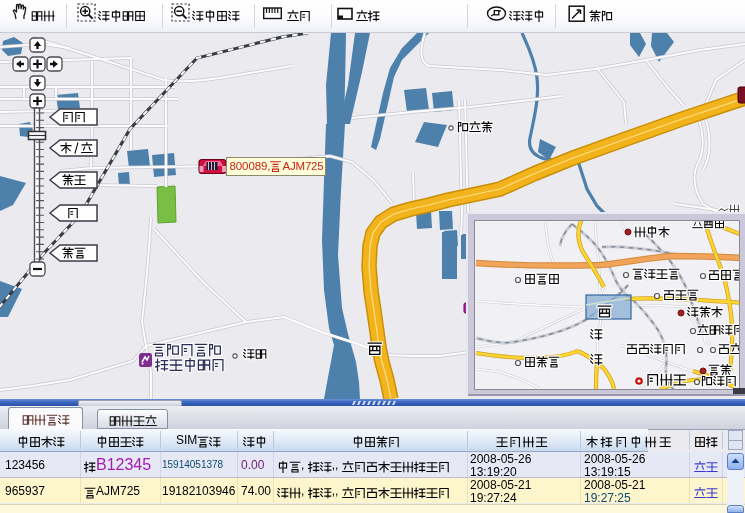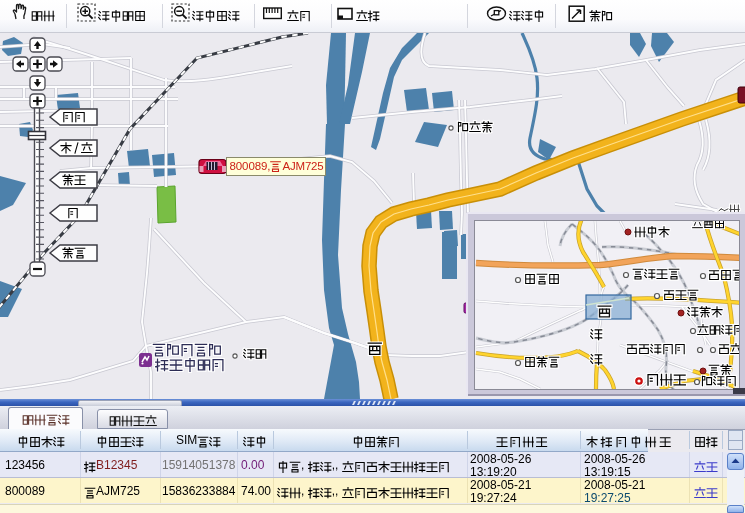--- a/index.html
+++ b/index.html
@@ -450,22 +450,22 @@
     <div class="abs" style="left:160px;top:0;width:1px;height:25px;background:#cfd4e8"></div>
     <div class="abs" style="left:237px;top:0;width:1px;height:25px;background:#cfd4e8"></div>
     <div class="abs" style="left:273px;top:0;width:1px;height:25px;background:#cfd4e8"></div>
     <div class="abs" style="left:467px;top:0;width:1px;height:25px;background:#cfd4e8"></div>
     <div class="abs" style="left:580px;top:0;width:1px;height:25px;background:#cfd4e8"></div>
     <div class="abs" style="left:689px;top:0;width:1px;height:25px;background:#cfd4e8"></div>
     <div class="abs" style="left:722px;top:0;width:1px;height:25px;background:#cfd4e8"></div>
     <div class="abs" style="left:5px;top:7px;font-size:12px;color:#000;line-height:12px;white-space:nowrap">123456</div>
     <div class="abs" style="left:84px;top:7px"><svg width="12.0" height="12" viewBox="0 0 12.0 12" style="vertical-align:0px">
         <path d="M2.16,0.96L2.16,11.04M0.6,3.6L3.96,3.6M0.6,7.44L3.6,6.72M5.4,2.16L10.8,2.16M5.4,5.76L10.8,5.76M8.16,2.16L8.16,10.8M5.4,9.36L10.8,9.36" stroke="#000" stroke-width="1.0909090909090908" fill="none" stroke-linecap="square"></path>
-      </svg><span style="font-size:12px;color:#7f1d1d;line-height:12px;white-space:nowrap;vertical-align:top">B12345</span></div>
-    <div class="abs" style="left:162px;top:7px;font-size:12px;color:#737373;line-height:12px;white-space:nowrap">15914051378</div>
+      </svg><span style="font-size:16px;color:#a21caf;line-height:12px;white-space:nowrap;vertical-align:top">B12345</span></div>
+    <div class="abs" style="left:162px;top:7px;font-size:10px;color:#0c4a6e;line-height:12px;white-space:nowrap">15914051378</div>
     <div class="abs" style="left:241px;top:7px;font-size:12px;color:#701a75;line-height:12px;white-space:nowrap">0.00</div>
     <div class="abs" style="left:277px;top:7px"><svg width="24.0" height="12" viewBox="0 0 24.0 12" style="vertical-align:0px">
         <path d="M2.4,2.16L9.6,2.16M2.4,2.16L2.4,6.96M9.6,2.16L9.6,6.96M2.4,6.96L9.6,6.96M6.0,0.6L6.0,11.4M13.2,1.2L22.8,1.2M15.6,3.84L20.4,3.84M15.6,6.24L20.4,6.24M15.0,8.64L21.0,8.64M15.0,8.64L15.0,11.04M21.0,8.64L21.0,11.04M15.0,11.04L21.0,11.04" stroke="#000" stroke-width="1.0909090909090908" fill="none" stroke-linecap="square"></path>
       </svg><span style="font-size:12px;color:#000;line-height:12px;white-space:nowrap;vertical-align:top">, </span><svg width="24.0" height="12" viewBox="0 0 24.0 12" style="vertical-align:0px">
         <path d="M2.16,0.96L2.16,11.04M0.6,3.6L3.96,3.6M0.6,7.44L3.6,6.72M5.4,2.16L10.8,2.16M5.4,5.76L10.8,5.76M8.16,2.16L8.16,10.8M5.4,9.36L10.8,9.36M13.2,1.44L14.4,2.64M12.84,4.56L14.04,5.76M12.6,7.44L14.4,9.6M16.8,1.68L22.8,1.68M16.8,5.28L22.8,5.28M19.92,1.68L19.92,10.8M16.8,9.12L22.8,9.12" stroke="#000" stroke-width="1.0909090909090908" fill="none" stroke-linecap="square"></path>
       </svg><span style="font-size:12px;color:#000;line-height:12px;white-space:nowrap;vertical-align:top">,, </span><svg width="108.0" height="12" viewBox="0 0 108.0 12" style="vertical-align:0px">
         <path d="M6.0,0.6L6.0,2.16M1.2,2.88L10.8,2.88M3.84,5.04L2.64,7.92M8.16,5.04L9.36,7.92M0.72,10.56L11.28,10.56M13.8,1.44L13.8,10.8M13.8,1.44L22.2,1.44M22.2,1.44L22.2,10.8M15.84,4.8L17.52,4.8M15.84,7.2L17.52,7.2M25.44,1.8L34.56,1.8M30.0,1.8L30.0,5.4M25.68,5.4L34.32,5.4M25.68,5.4L25.68,10.56M34.32,5.4L34.32,10.56M25.68,10.56L34.32,10.56M36.96,3.6L47.04,3.6M42.0,0.72L42.0,11.04M42.0,4.56L37.92,8.64M42.0,4.56L46.08,8.64M49.2,1.8L58.8,1.8M49.2,6.0L58.8,6.0M48.96,10.56L59.04,10.56M54.0,1.8L54.0,10.56M61.8,1.2L61.8,10.8M66.0,1.2L66.0,10.8M70.2,1.2L70.2,10.8M60.96,6.0L71.04,6.0M74.16,0.96L74.16,11.04M72.6,3.6L75.96,3.6M72.6,7.44L75.6,6.72M77.4,2.16L82.8,2.16M77.4,5.76L82.8,5.76M80.16,2.16L80.16,10.8M77.4,9.36L82.8,9.36M85.2,1.8L94.8,1.8M85.2,6.0L94.8,6.0M84.96,10.56L95.04,10.56M90.0,1.8L90.0,10.56M97.8,1.44L97.8,10.8M97.8,1.44L106.2,1.44M106.2,1.44L106.2,10.8M99.84,4.8L101.52,4.8M99.84,7.2L101.52,7.2" stroke="#000" stroke-width="1.0909090909090908" fill="none" stroke-linecap="square"></path>
       </svg></div>
     <div class="abs" style="left:470px;top:1px;font-size:12px;color:#000;line-height:12px;white-space:nowrap">2008-05-26</div>
     <div class="abs" style="left:470px;top:14px;font-size:12px;color:#000;line-height:12px;white-space:nowrap">13:19:20</div>
@@ -478,25 +478,25 @@
 <div class="abs" style="left:0;top:477px;width:745px;height:1px;background:#b8bdd4"></div>
 <div class="abs" style="left:0;top:478px;width:745px;height:25px;background:#fdf5cb">
     <div class="abs" style="left:80px;top:0;width:1px;height:25px;background:#ece2b4"></div>
     <div class="abs" style="left:160px;top:0;width:1px;height:25px;background:#ece2b4"></div>
     <div class="abs" style="left:237px;top:0;width:1px;height:25px;background:#ece2b4"></div>
     <div class="abs" style="left:273px;top:0;width:1px;height:25px;background:#ece2b4"></div>
     <div class="abs" style="left:467px;top:0;width:1px;height:25px;background:#ece2b4"></div>
     <div class="abs" style="left:580px;top:0;width:1px;height:25px;background:#ece2b4"></div>
     <div class="abs" style="left:689px;top:0;width:1px;height:25px;background:#ece2b4"></div>
     <div class="abs" style="left:722px;top:0;width:1px;height:25px;background:#ece2b4"></div>
-    <div class="abs" style="left:5px;top:7px;font-size:12px;color:#000;line-height:12px;white-space:nowrap">800089</div>
+    <div class="abs" style="left:5px;top:7px;font-size:12px;color:#000;line-height:12px;white-space:nowrap">965937</div>
     <div class="abs" style="left:84px;top:7px"><svg width="12.0" height="12" viewBox="0 0 12.0 12" style="vertical-align:0px">
         <path d="M1.2,1.2L10.8,1.2M3.6,3.84L8.4,3.84M3.6,6.24L8.4,6.24M3.0,8.64L9.0,8.64M3.0,8.64L3.0,11.04M9.0,8.64L9.0,11.04M3.0,11.04L9.0,11.04" stroke="#000" stroke-width="1.0909090909090908" fill="none" stroke-linecap="square"></path>
       </svg><span style="font-size:12px;color:#000;line-height:12px;white-space:nowrap;vertical-align:top">AJM725</span></div>
-    <div class="abs" style="left:162px;top:7px;font-size:12px;color:#000;line-height:12px;white-space:nowrap">15836233884</div>
+    <div class="abs" style="left:162px;top:7px;font-size:12px;color:#000;line-height:12px;white-space:nowrap">19182103946</div>
     <div class="abs" style="left:241px;top:7px;font-size:12px;color:#000;line-height:12px;white-space:nowrap">74.00</div>
     <div class="abs" style="left:277px;top:7px"><svg width="24.0" height="12" viewBox="0 0 24.0 12" style="vertical-align:0px">
         <path d="M1.2,1.44L2.4,2.64M0.84,4.56L2.04,5.76M0.6,7.44L2.4,9.6M4.8,1.68L10.8,1.68M4.8,5.28L10.8,5.28M7.92,1.68L7.92,10.8M4.8,9.12L10.8,9.12M13.8,1.2L13.8,10.8M18.0,1.2L18.0,10.8M22.2,1.2L22.2,10.8M12.96,6.0L23.04,6.0" stroke="#000" stroke-width="1.0909090909090908" fill="none" stroke-linecap="square"></path>
       </svg><span style="font-size:12px;color:#000;line-height:12px;white-space:nowrap;vertical-align:top">, </span><svg width="24.0" height="12" viewBox="0 0 24.0 12" style="vertical-align:0px">
         <path d="M2.16,0.96L2.16,11.04M0.6,3.6L3.96,3.6M0.6,7.44L3.6,6.72M5.4,2.16L10.8,2.16M5.4,5.76L10.8,5.76M8.16,2.16L8.16,10.8M5.4,9.36L10.8,9.36M13.2,1.44L14.4,2.64M12.84,4.56L14.04,5.76M12.6,7.44L14.4,9.6M16.8,1.68L22.8,1.68M16.8,5.28L22.8,5.28M19.92,1.68L19.92,10.8M16.8,9.12L22.8,9.12" stroke="#000" stroke-width="1.0909090909090908" fill="none" stroke-linecap="square"></path>
       </svg><span style="font-size:12px;color:#000;line-height:12px;white-space:nowrap;vertical-align:top">,, </span><svg width="108.0" height="12" viewBox="0 0 108.0 12" style="vertical-align:0px">
         <path d="M6.0,0.6L6.0,2.16M1.2,2.88L10.8,2.88M3.84,5.04L2.64,7.92M8.16,5.04L9.36,7.92M0.72,10.56L11.28,10.56M13.8,1.44L13.8,10.8M13.8,1.44L22.2,1.44M22.2,1.44L22.2,10.8M15.84,4.8L17.52,4.8M15.84,7.2L17.52,7.2M25.44,1.8L34.56,1.8M30.0,1.8L30.0,5.4M25.68,5.4L34.32,5.4M25.68,5.4L25.68,10.56M34.32,5.4L34.32,10.56M25.68,10.56L34.32,10.56M36.96,3.6L47.04,3.6M42.0,0.72L42.0,11.04M42.0,4.56L37.92,8.64M42.0,4.56L46.08,8.64M49.2,1.8L58.8,1.8M49.2,6.0L58.8,6.0M48.96,10.56L59.04,10.56M54.0,1.8L54.0,10.56M61.8,1.2L61.8,10.8M66.0,1.2L66.0,10.8M70.2,1.2L70.2,10.8M60.96,6.0L71.04,6.0M74.16,0.96L74.16,11.04M72.6,3.6L75.96,3.6M72.6,7.44L75.6,6.72M77.4,2.16L82.8,2.16M77.4,5.76L82.8,5.76M80.16,2.16L80.16,10.8M77.4,9.36L82.8,9.36M85.2,1.8L94.8,1.8M85.2,6.0L94.8,6.0M84.96,10.56L95.04,10.56M90.0,1.8L90.0,10.56M97.8,1.44L97.8,10.8M97.8,1.44L106.2,1.44M106.2,1.44L106.2,10.8M99.84,4.8L101.52,4.8M99.84,7.2L101.52,7.2" stroke="#000" stroke-width="1.0909090909090908" fill="none" stroke-linecap="square"></path>
       </svg></div>
     <div class="abs" style="left:470px;top:1px;font-size:12px;color:#000;line-height:12px;white-space:nowrap">2008-05-21</div>
     <div class="abs" style="left:470px;top:14px;font-size:12px;color:#000;line-height:12px;white-space:nowrap">19:27:24</div>

